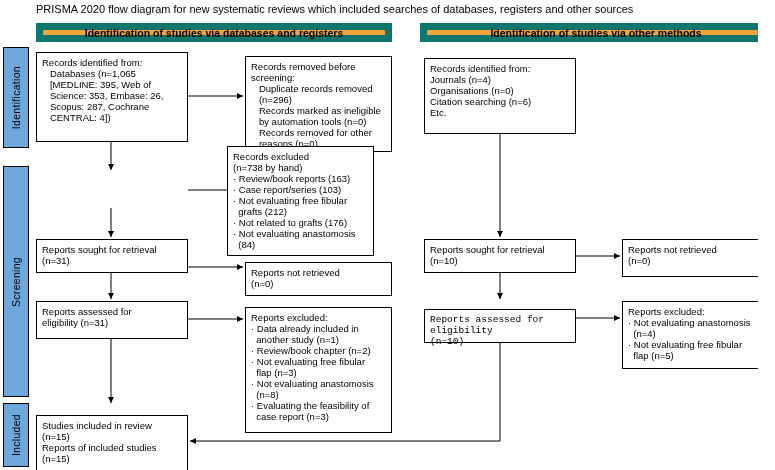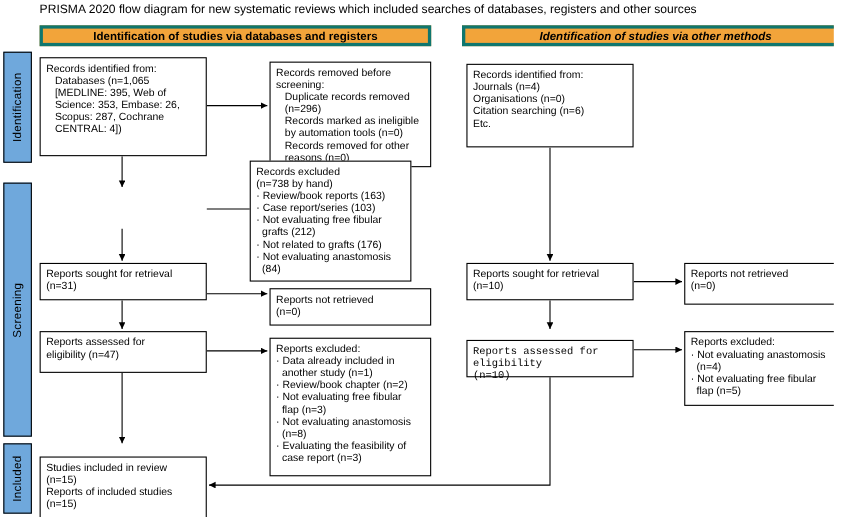--- a/index.html
+++ b/index.html
@@ -18,29 +18,29 @@
     left: 36px;
     top: 3px;
     font-size: 11px;
     white-space: nowrap;
   }
   .hdr {
     position: absolute;
     height: 19px;
     top: 23px;
     background: var(--header_bg, #F2A43A);
-    border: 3px solid #0f766e;
+    border: 7px solid #0f766e;
     display: flex;
     align-items: center;
     justify-content: center;
     font-size: 10.5px;
     font-weight: bold;
   }
   .hdr-left  { left: 36px;  width: 356px; }
-  .hdr-right { left: 420px; width: 352px; font-style: italic; }
+  .hdr-right { left: 420px; width: 352px; }
   .stage {
     position: absolute;
     left: 3px;
     width: 26px;
     background: var(--stage_bg, #6FA8DC);
     border: 1px solid #000;
     display: flex;
     align-items: center;
     justify-content: center;
   }
@@ -134,21 +134,21 @@
 
   <div class="box box-a1">Records identified from:
    Databases (n=1,065
    [MEDLINE: 395, Web of
    Science: 353, Embase: 26,
    Scopus: 287, Cochrane
    CENTRAL: 4])</div>
   <div class="box box-a3">Reports sought for retrieval
 (n=31)</div>
   <div class="box box-a4">Reports assessed for
-eligibility (n=47)</div>
+eligibility (n=31)</div>
   <div class="box box-a5">Studies included in review
 (n=15)
 Reports of included studies
 (n=15)</div>
 
   <div class="box box-b1">Records removed before
 screening:
    Duplicate records removed
    (n=296)
    Records marked as ineligible

